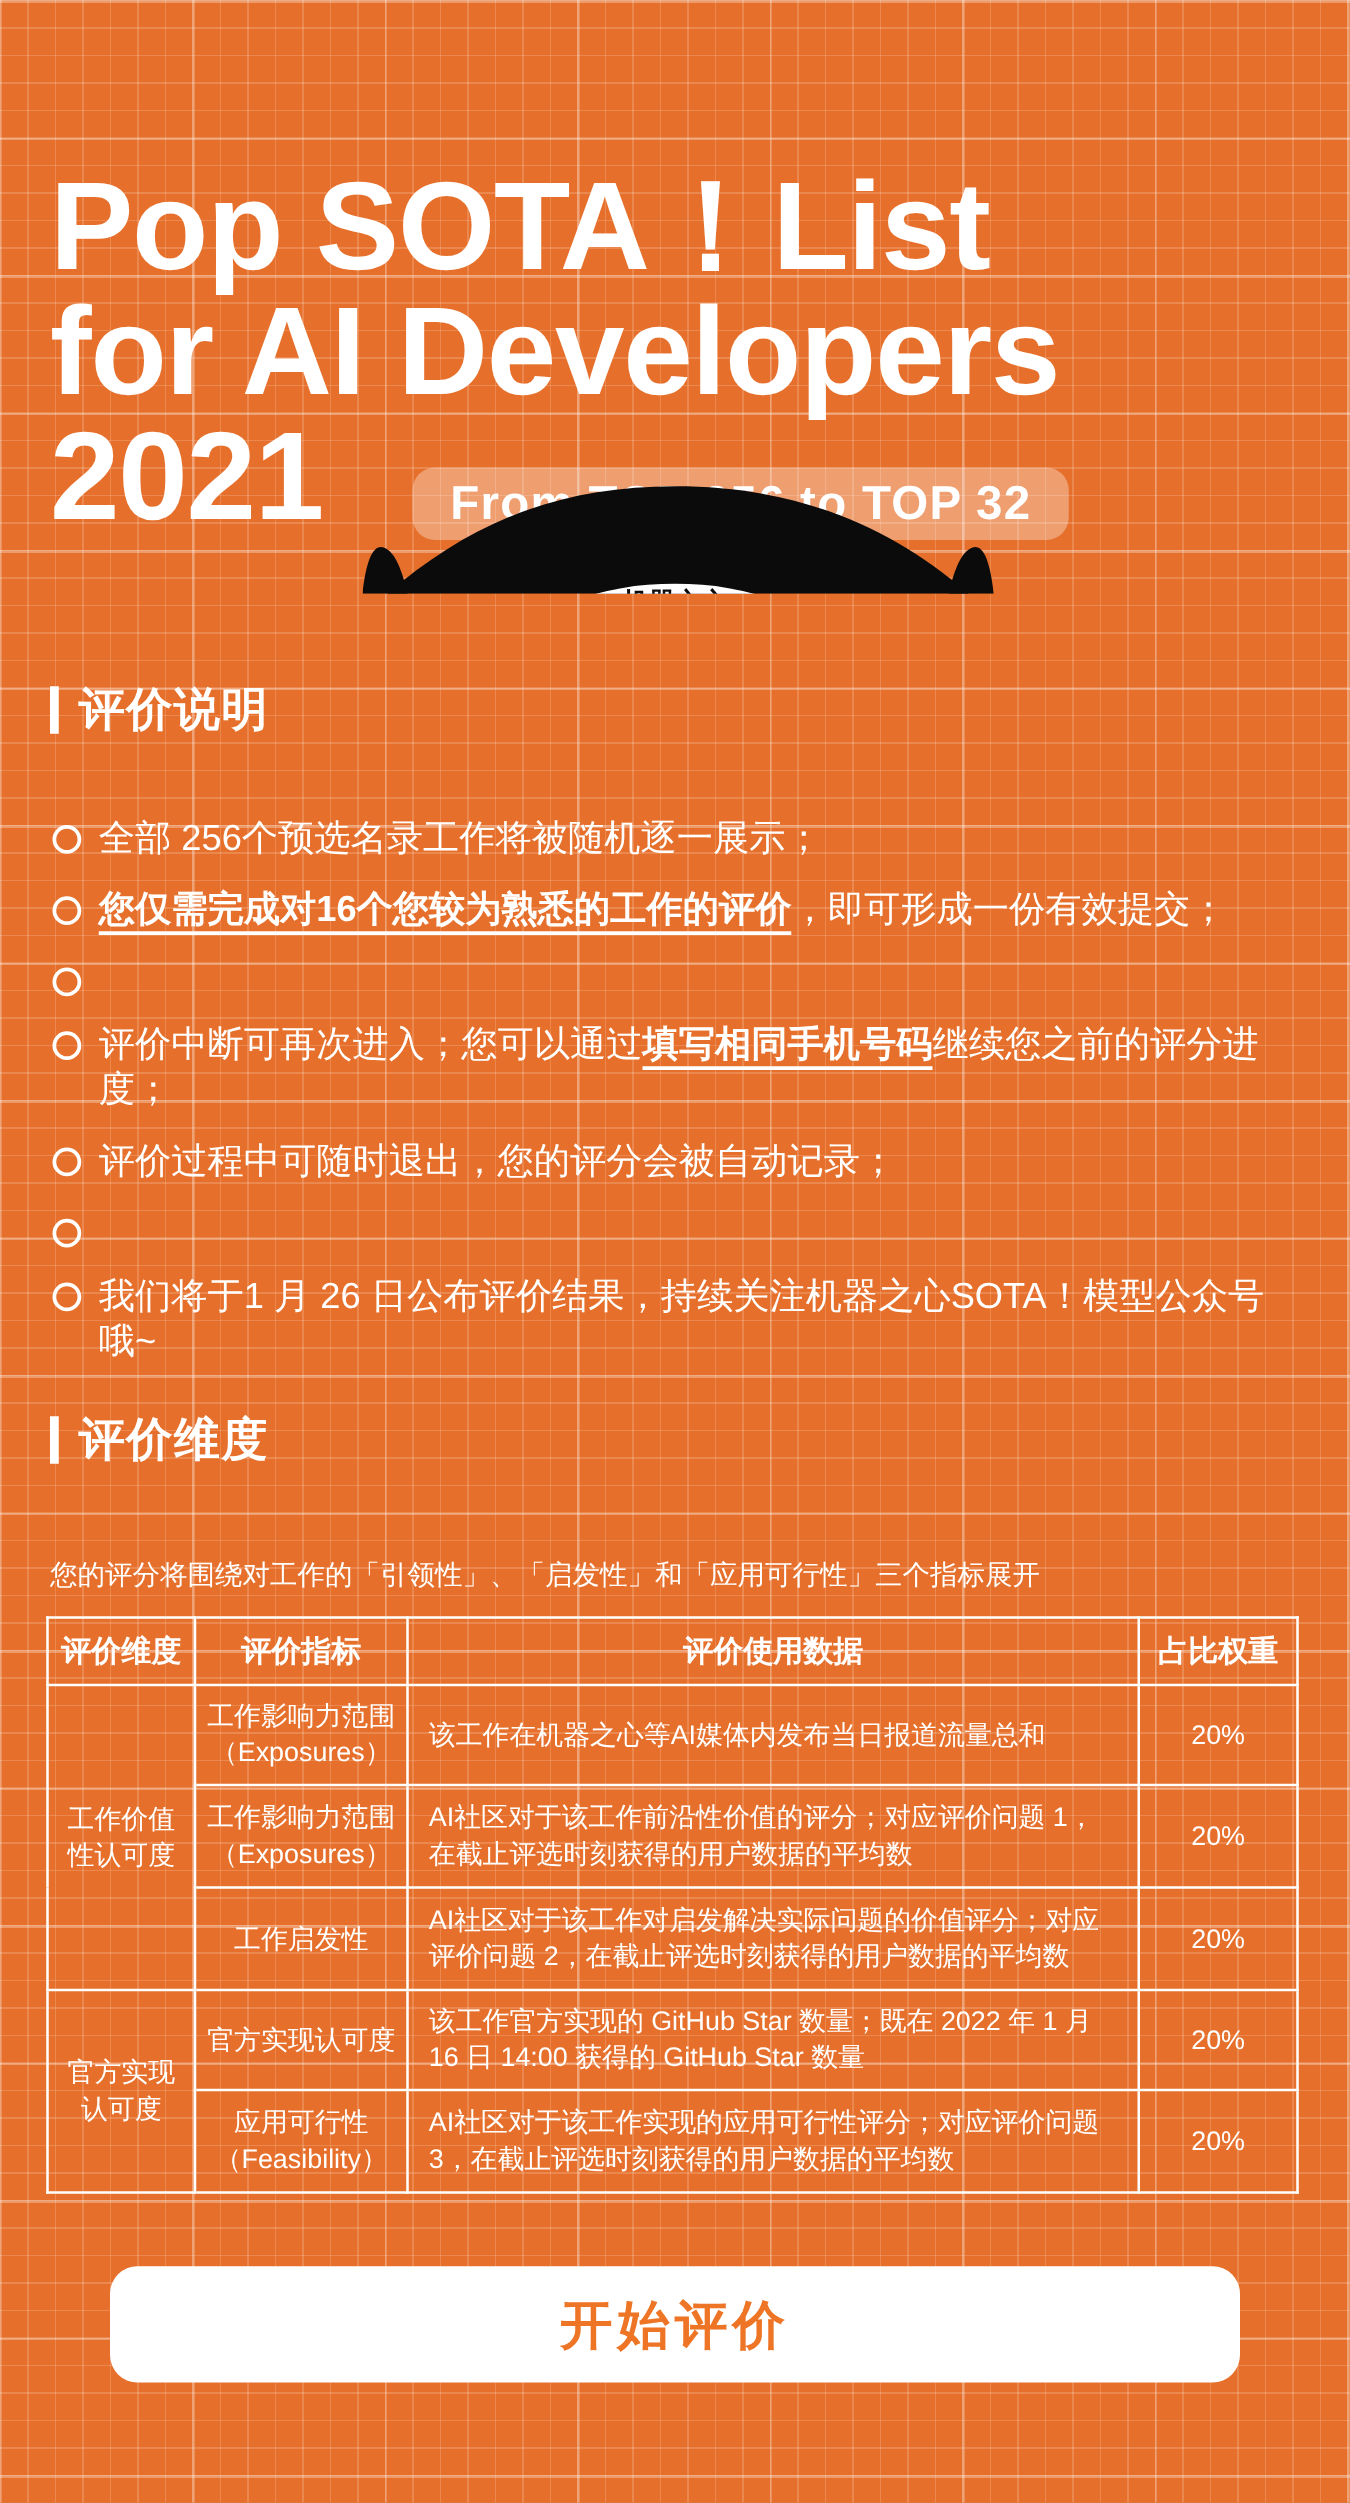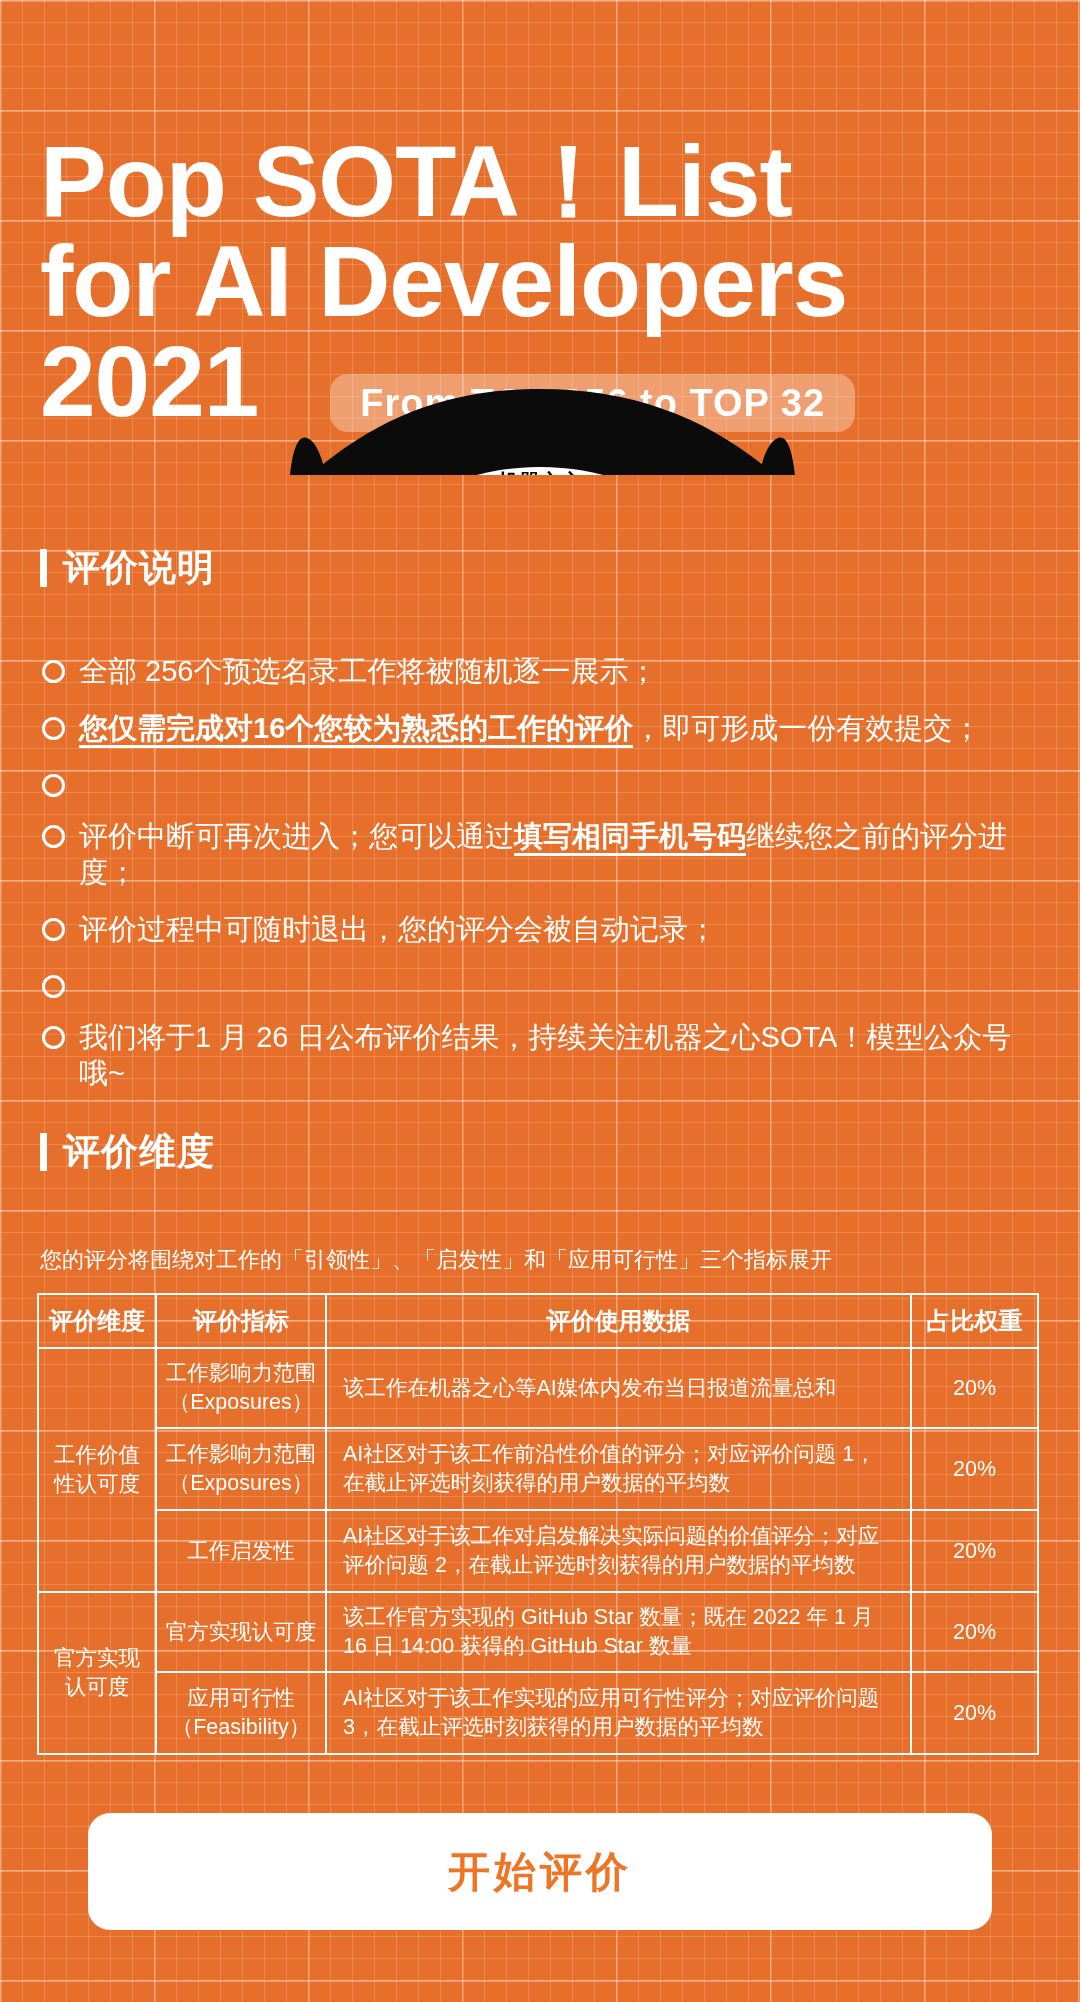--- a/index.html
+++ b/index.html
@@ -77,21 +77,21 @@
   }
   .rating-table th{font-size:24px;font-weight:bold;height:40px;}
   .rating-table td{font-size:21.5px;line-height:29px;}
   .rating-table td.data-cell{text-align:left;padding:8px 16px;margin-left:16px;}
   .rating-table tr.r1{height:80px;}
   .rating-table tr.r2,.rating-table tr.r3,.rating-table tr.r5{height:82px;}
   .rating-table tr.r4{height:80px;}
   
   .cta-button{
     position:absolute;top:1813px;left:88px;
-    width:904px;height:117px;
+    width:904px;height:93px;
     background:#fff;border:none;border-radius:22px;
     display:flex;align-items:center;justify-content:center;
     font-family:"Liberation Sans", sans-serif;
     font-size:42px;font-weight:bold;letter-spacing:4px;
     color:#EE7526;
     cursor:pointer;
   }
 </style>
 </head>
 <body>

